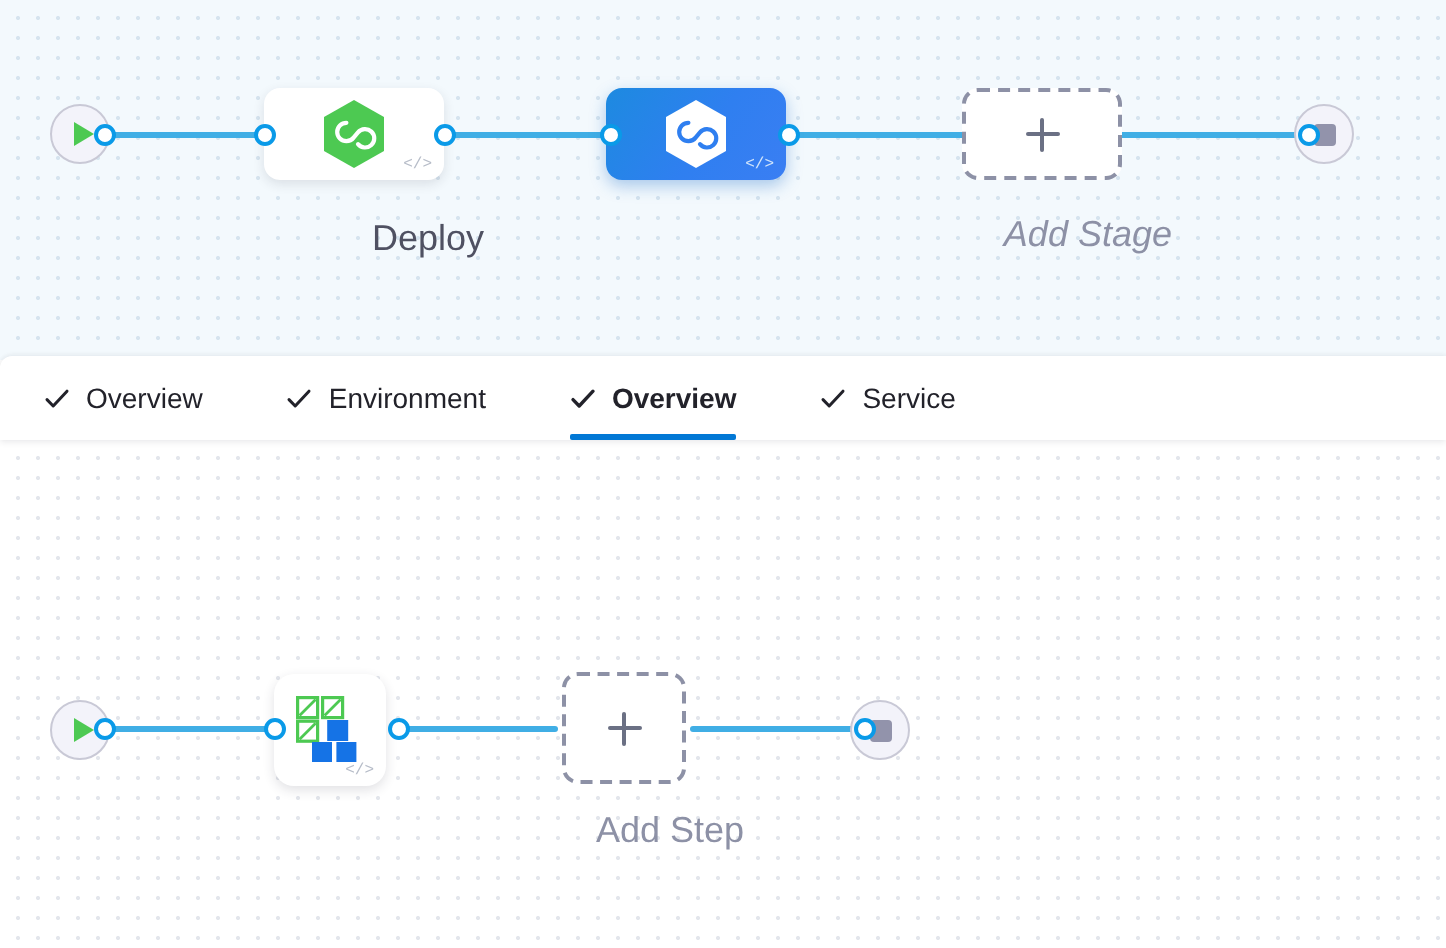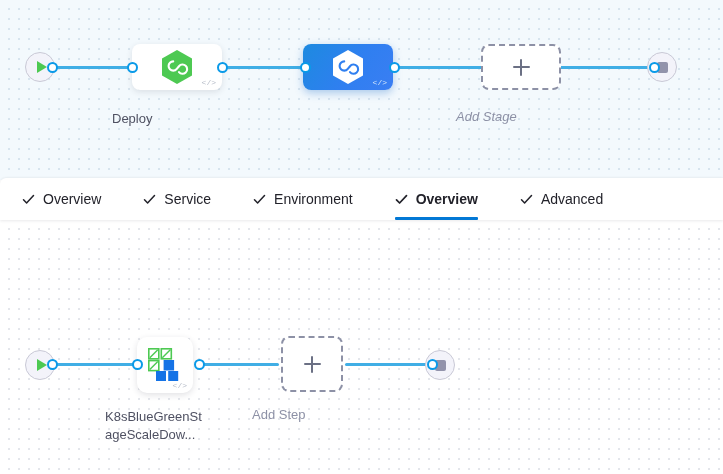--- a/index.html
+++ b/index.html
@@ -199,22 +199,22 @@
     position: absolute;
     background: #6b7084;
     border-radius: 1px;
   }
   .plus::before { left: 7px; top: 0; width: 2px; height: 17px; }
   .plus::after  { top: 7px; left: 0; height: 2px; width: 17px; }
 
   
   .node-label {
     position: absolute;
-    text-align: left;
-    font-size: 13px;
+    text-align: right;
+    font-size: 18px;
     line-height: 18px;
     color: #4f5162;
     user-select: none;
   }
   .node-label.muted { color: #8d91a6; }
 
   
   .ico { display: block; }
 </style>
 </head>
@@ -268,28 +268,20 @@
 
   <div class="tab">
     <span class="check">
       <svg width="13" height="13" viewBox="0 0 13 13">
           <path d="M1.5 6.8 L4.6 10 L11.5 2.6" fill="none" stroke="#22222a" stroke-width="1.5" stroke-linecap="round" stroke-linejoin="round"></path>
         </svg>
     </span>
     <span>Overview</span>
   </div>
 
-  <div class="tab">
-    <span class="check">
-      <svg width="13" height="13" viewBox="0 0 13 13">
-          <path d="M1.5 6.8 L4.6 10 L11.5 2.6" fill="none" stroke="#22222a" stroke-width="1.5" stroke-linecap="round" stroke-linejoin="round"></path>
-        </svg>
-    </span>
-    <span>Service</span>
-  </div>
 
   <div class="tab">
     <span class="check">
       <svg width="13" height="13" viewBox="0 0 13 13">
           <path d="M1.5 6.8 L4.6 10 L11.5 2.6" fill="none" stroke="#22222a" stroke-width="1.5" stroke-linecap="round" stroke-linejoin="round"></path>
         </svg>
     </span>
     <span>Environment</span>
   </div>
 
@@ -302,21 +294,21 @@
     <span>Overview</span>
     <span class="underline"></span>
   </div>
 
   <div class="tab">
     <span class="check">
       <svg width="13" height="13" viewBox="0 0 13 13">
           <path d="M1.5 6.8 L4.6 10 L11.5 2.6" fill="none" stroke="#22222a" stroke-width="1.5" stroke-linecap="round" stroke-linejoin="round"></path>
         </svg>
     </span>
-    <span>Advanced</span>
+    <span>Service</span>
   </div>
 </div>
 
 <div class="canvas step-canvas">
 
   <div class="link" style="left:48px; top:143px; width:94px;"></div>
   <div class="link" style="left:199px; top:143px; width:80px;"></div>
   <div class="link" style="left:345px; top:143px; width:86px;"></div>
 
   <div class="terminal" style="left:25px; top:130px;">
@@ -333,22 +325,20 @@
       <rect x="0.8" y="12.6" width="10" height="10" fill="none" stroke="#4dc952" stroke-width="1.6"></rect>
       <path d="M1.8 21.6 L9.8 13.6" stroke="#4dc952" stroke-width="1.4"></path>
       <rect x="15.6" y="12.0" width="10.5" height="10.5" fill="#1573e6"></rect>
       <rect x="8.0" y="23.0" width="10" height="10" fill="#1573e6"></rect>
       <rect x="20.2" y="23.0" width="10" height="10" fill="#1573e6"></rect>
     </svg>
     <span class="code-badge">&lt;/&gt;</span>
   </div>
   <div class="port" style="left:132px; top:139px;"></div>
   <div class="port" style="left:194px; top:139px;"></div>
-  <div class="node-label" style="left:105px; top:188px; width:120px;">K8sBlueGreenSt</div>
-  <div class="node-label" style="left:105px; top:206px; width:120px;">ageScaleDow...</div>
 
   <div class="add-box" style="left:281px; top:334px; width:62px; height:56px; top:116px;">
     <div class="plus"></div>
   </div>
   <div class="node-label muted" style="left:252px; top:186px; width:120px;">Add Step</div>
 
   <div class="port" style="left:427px; top:139px;"></div>
   <div class="terminal" style="left:425px; top:130px;">
     <div class="stop-sq"></div>
   </div>

